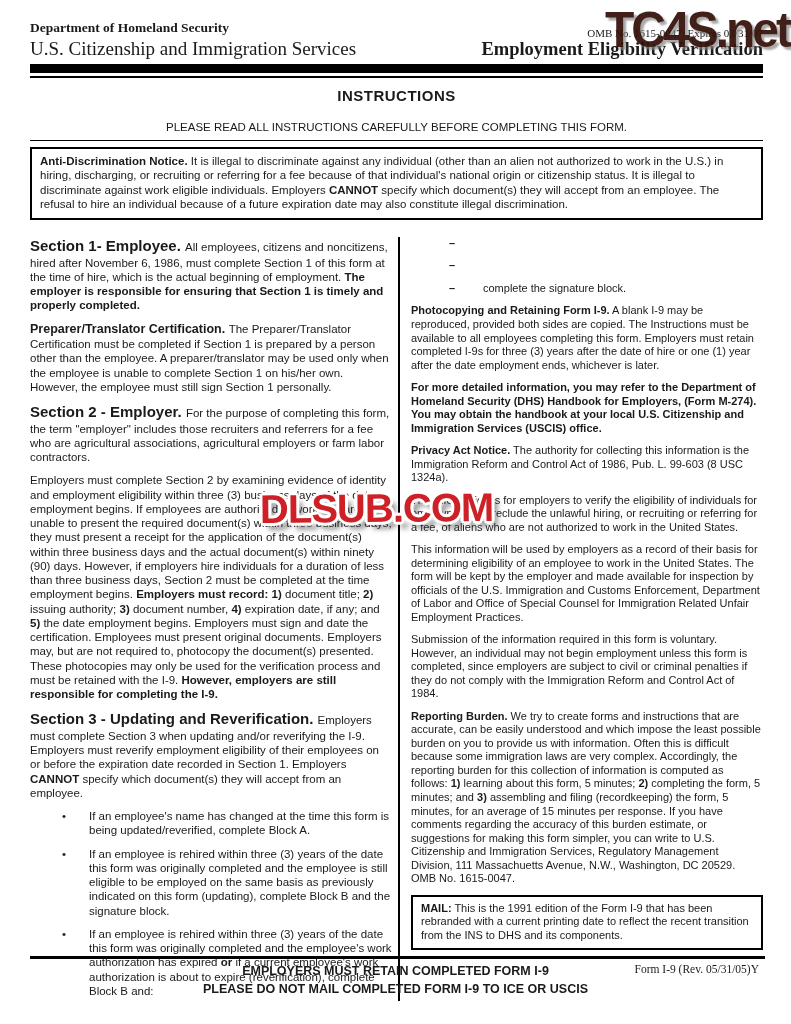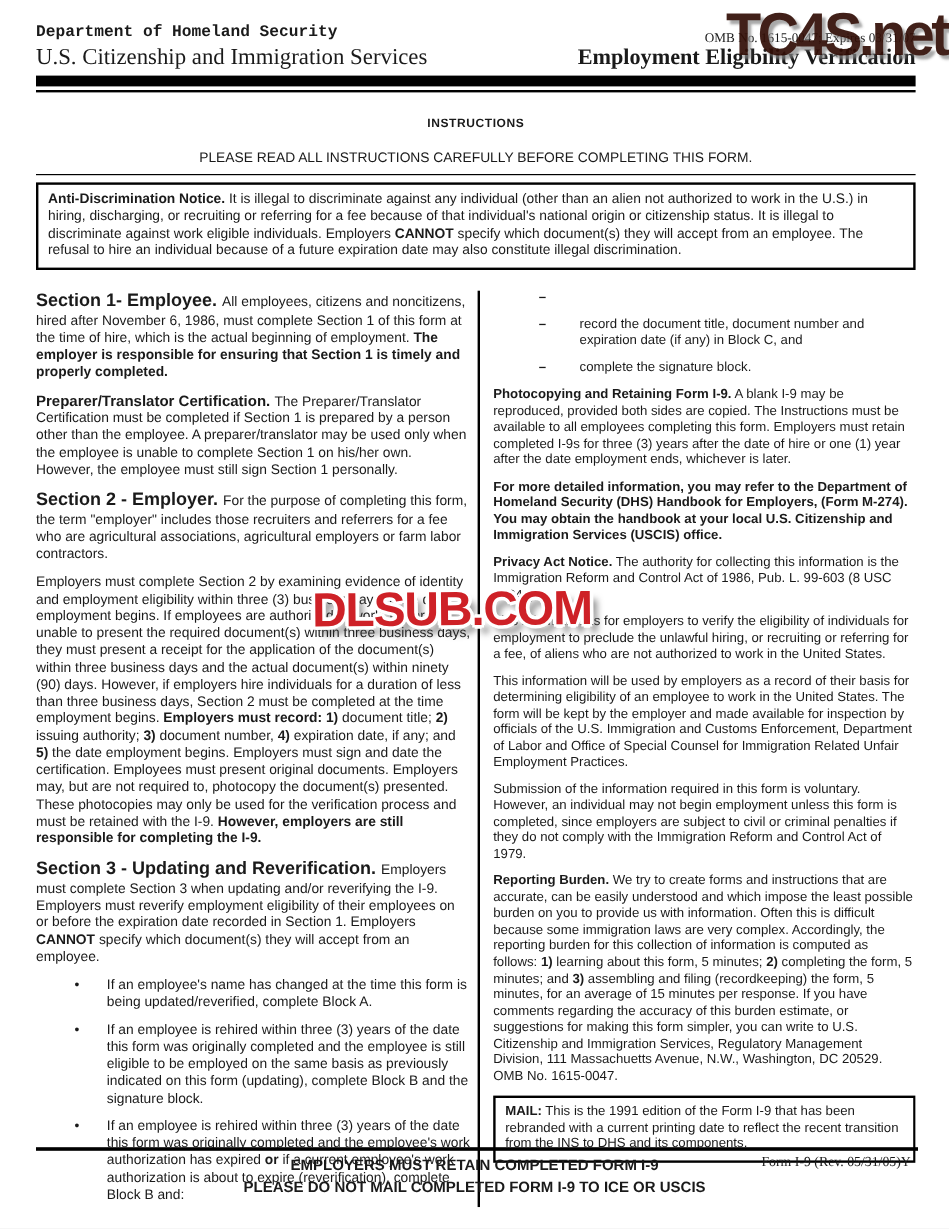--- a/index.html
+++ b/index.html
@@ -6,30 +6,30 @@
   .page {
     position:relative; width:791px; height:1024px; margin:0 auto;
     background:#ffffff; overflow:hidden;
     font-family:"Liberation Sans", sans-serif; color:#1a1a1a;
   }
   .inner { position:relative; margin:0 28px 0 30px; }
 
   
   .hdr { display:flex; justify-content:space-between; align-items:flex-end; padding-top:20px; }
   .agency { font-family:"Liberation Serif", serif; }
-  .agency .l1 { font-weight:bold; font-size:13.5px;font-family:Liberation Mono, monospace; }
+  .agency .l1 { font-weight:bold; font-size:13.5px; }
   .agency .l2 { font-size:19px; margin-top:2px; }
   .hdr-right { text-align:right; font-family:"Liberation Serif", serif; }
   .omb { font-size:11px; }
   .form-title { font-size:18.5px; font-weight:bold; margin-top:0; }
 
   .black-bar { height:9px; background:#000; margin-top:4px; }
   .thin-line { border-top:2px solid #000; margin-top:3px; }
 
-  .instr-title { text-align:center; font-size:10px; font-weight:bold; margin-top:21px; letter-spacing:0.5px; }
+  .instr-title { text-align:center; font-size:15px; font-weight:bold; margin-top:9px; letter-spacing:0.5px; }
   .instr-sub { text-align:center; font-size:11.5px; margin-top:17px; }
   .rule { border-top:1.5px solid #000; margin-top:7px; }
 
   .notice-box {
     border:2px solid #000; margin-top:6px; padding:5px 8px 6px;
     font-size:11.5px; line-height:1.26;
   }
 
   
   .columns { display:flex; margin-top:17px; height:764px; overflow:hidden; }
@@ -129,33 +129,32 @@
           <span class="li-text"><span>If an employee is rehired within three (3) years of the date this form was originally completed and the employee's work authorization has expired </span><span style="font-weight: bold;">or</span><span> if a  current employee's work authorization is about to expire (reverification), complete Block B and:</span></span>
         </div>
       </div>
 
       <div class="col-right">
         <div class="li li-dash">
           <span class="glyph">–</span>
         </div>
         <div class="li li-dash">
           <span class="glyph">–</span>
-          <span class="li-text"><span>record the document title, document number and expiration date (if any) in Block C, and</span></span>
         </div>
         <div class="li li-dash">
           <span class="glyph">–</span>
           <span class="li-text"><span>complete the signature block.</span></span>
         </div>
 
         <p class="body"><span style="font-weight: bold;">Photocopying and Retaining Form I-9.</span><span> A blank I-9 may be reproduced, provided both sides are copied. The Instructions  must be available to all employees completing this form. Employers must retain completed I-9s for three (3) years after the date of hire or one (1) year after the date employment ends, whichever is later.</span></p>
         <p class="body"><span style="font-weight: bold;">For more detailed information, you may refer to the Department of Homeland Security (DHS) Handbook for Employers, (Form M-274). You may obtain the handbook at your local U.S. Citizenship and Immigration Services (USCIS) office.</span></p>
         <p class="body"><span style="font-weight: bold;">Privacy Act Notice.</span><span> The authority for collecting this information is the Immigration Reform and Control Act of 1986, Pub. L. 99-603 (8 USC 1324a).</span></p>
         <p class="body"><span>This information is for employers to verify the eligibility of individuals for employment to preclude the unlawful hiring, or recruiting or referring for a fee, of aliens who are not authorized to work in the United States.</span></p>
         <p class="body"><span>This information will be used by employers as a record of their basis for determining eligibility of an employee to work in the United States. The form will be kept by the employer and made available for inspection by officials of the U.S. Immigration and Customs Enforcement, Department of Labor and Office of Special Counsel for Immigration Related Unfair Employment Practices.</span></p>
-        <p class="body"><span>Submission of the information required in this form is voluntary. However, an individual may not begin employment unless this form is completed, since employers are subject to civil or criminal penalties if they do not comply with the Immigration Reform and Control Act of 1979.</span></p>
+        <p class="body"><span>Submission of the information required in this form is voluntary. However, an individual may not begin employment unless this form is completed, since employers are subject to civil or criminal penalties if they do not comply with the Immigration Reform and Control Act of 1984.</span></p>
         <p class="body"><span style="font-weight: bold;">Reporting Burden.</span><span> We try to create forms and instructions that are accurate, can be easily understood and which impose the least possible burden on you to provide us with information. Often this is difficult because some immigration laws are very complex. Accordingly, the reporting burden for this collection of information is computed as follows: </span><span style="font-weight: bold;">1)</span><span> learning about this form,  5 minutes; </span><span style="font-weight: bold;">2)</span><span> completing the form, 5 minutes; and </span><span style="font-weight: bold;">3)</span><span> assembling and filing (recordkeeping) the form, 5 minutes, for an average of 15 minutes per response. If you have comments regarding the accuracy of this burden estimate, or suggestions for making this form simpler, you can write to U.S. Citizenship and Immigration Services, Regulatory Management Division, 111 Massachuetts Avenue,  N.W., Washington, DC 20529. OMB No. 1615-0047.</span></p>
 
         <div class="note-box">
           <span><span style="font-weight: bold;">MAIL:</span><span> This is the 1991 edition of the Form I-9 that has been rebranded with a current printing date to reflect the recent transition from the INS to DHS and its components.</span></span>
         </div>
       </div>
 
     </div>
   </div>
 

